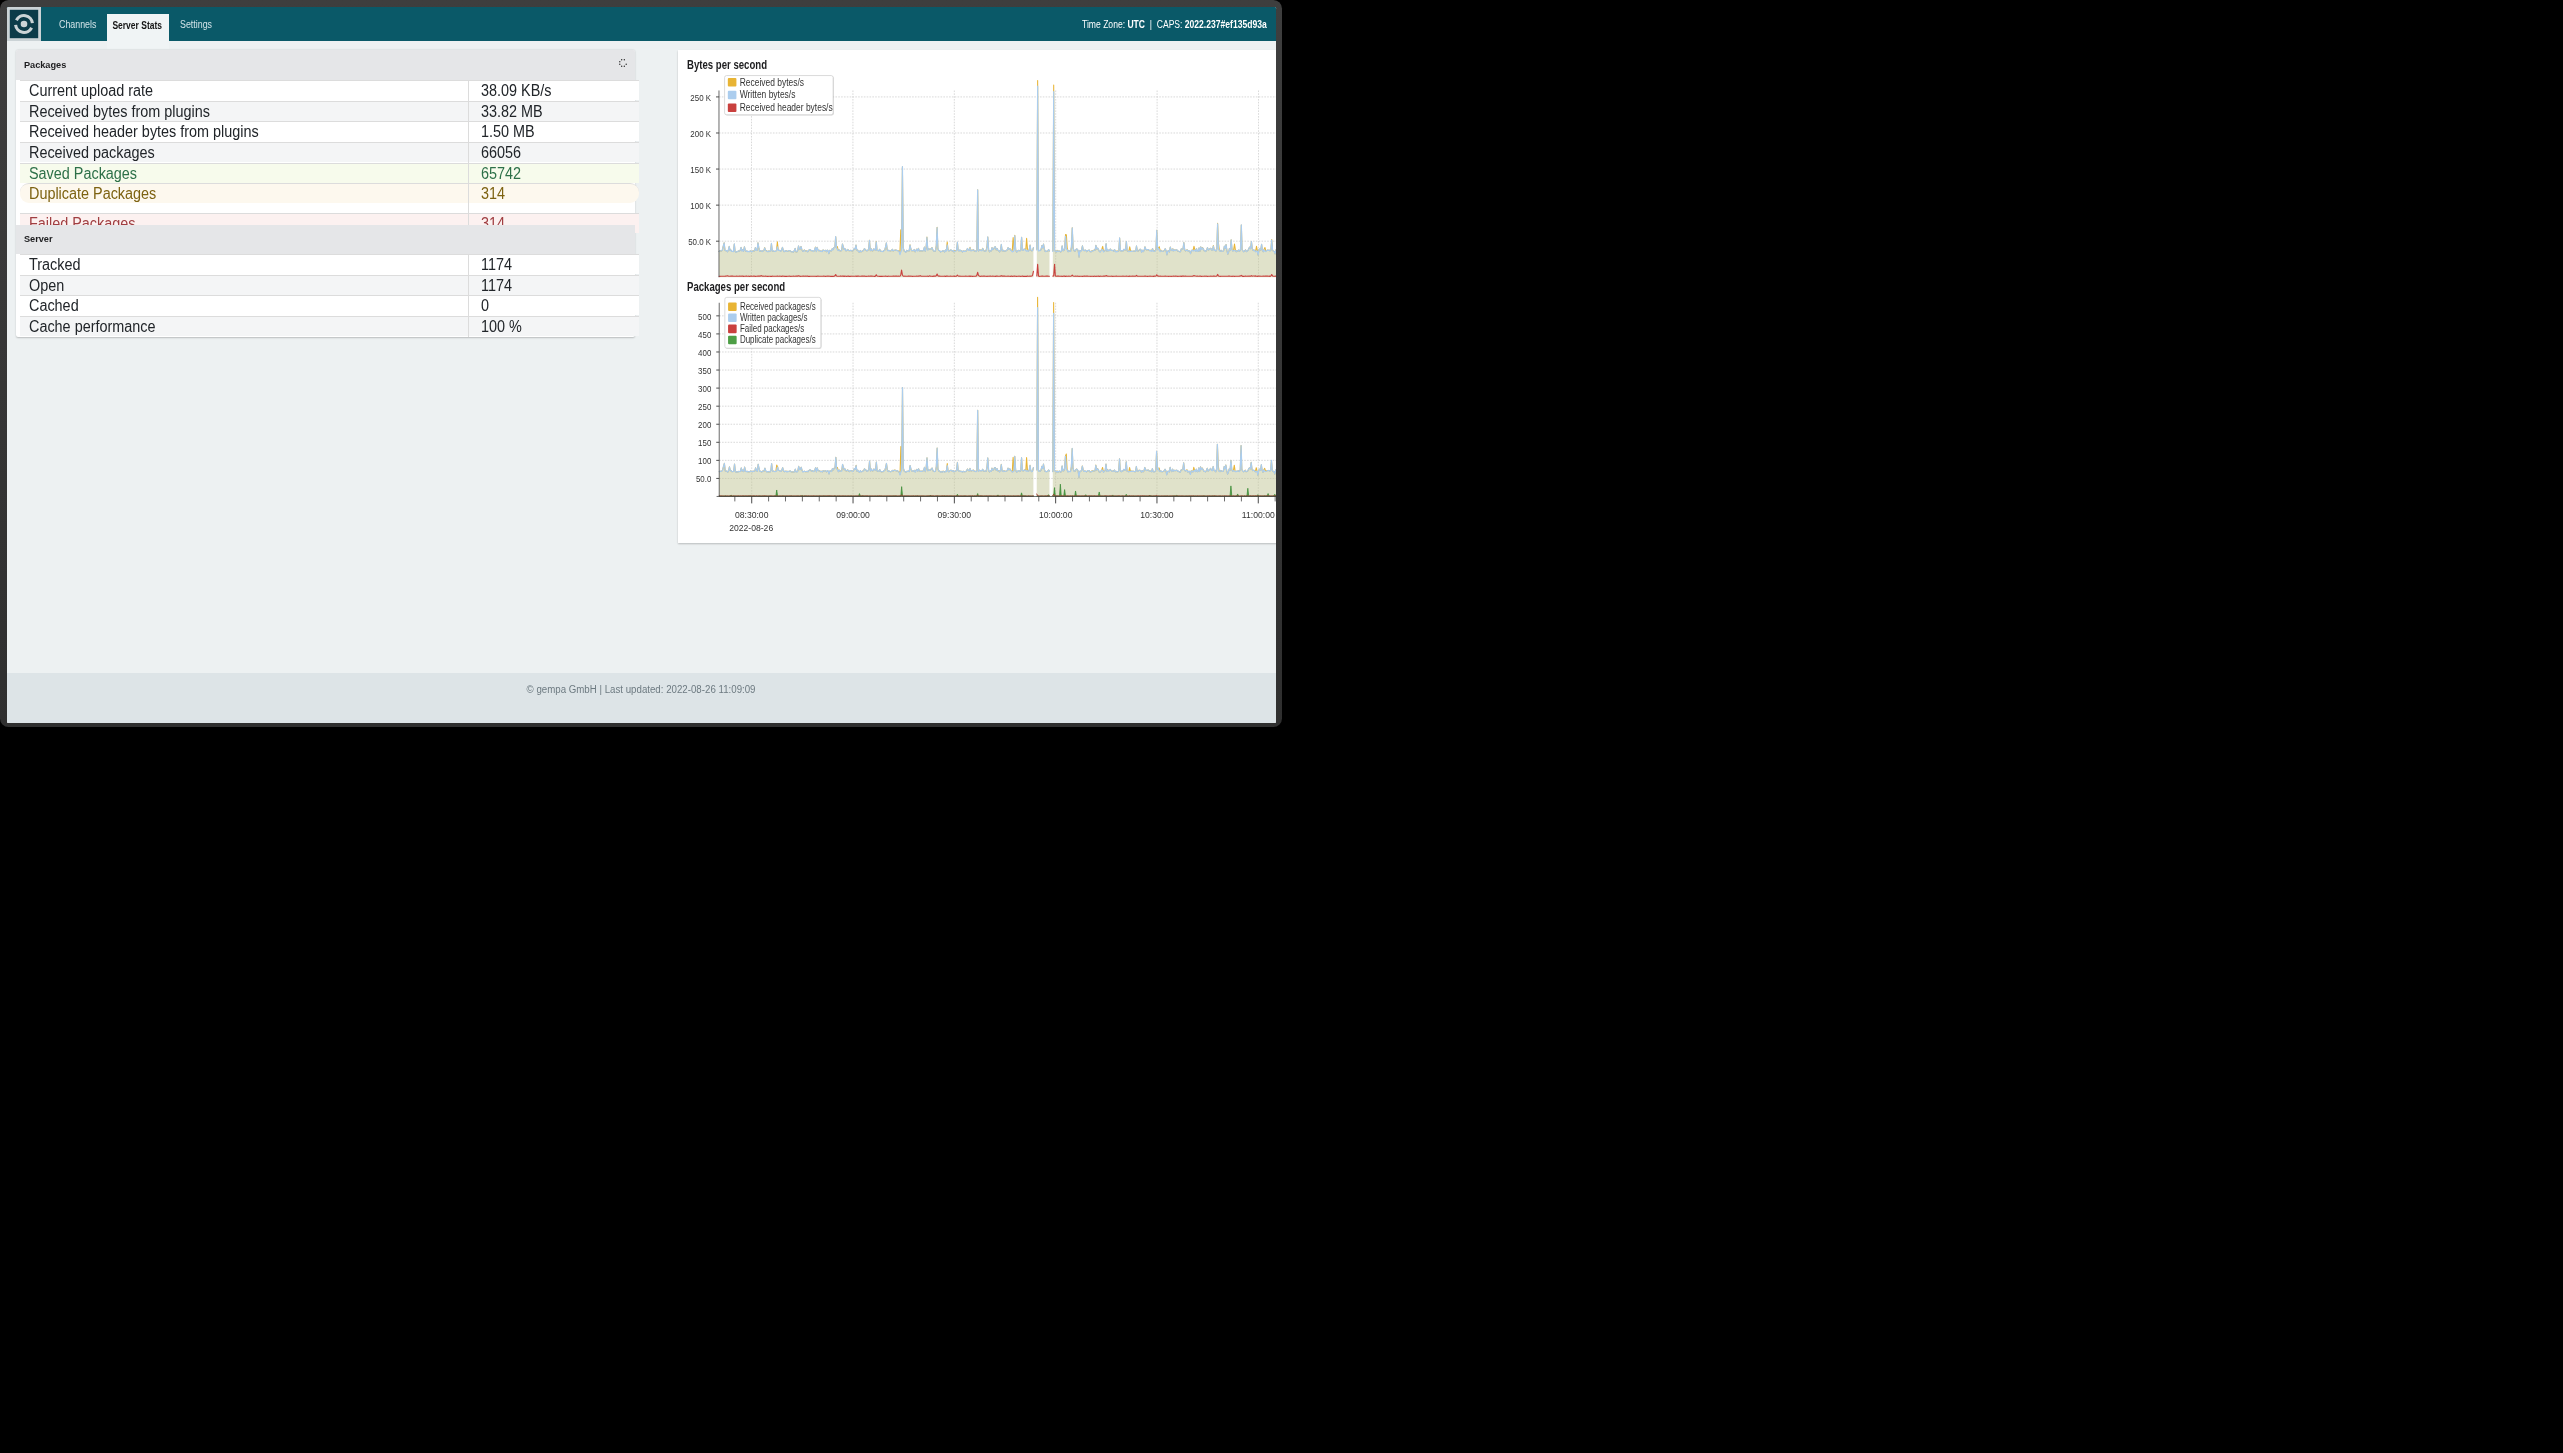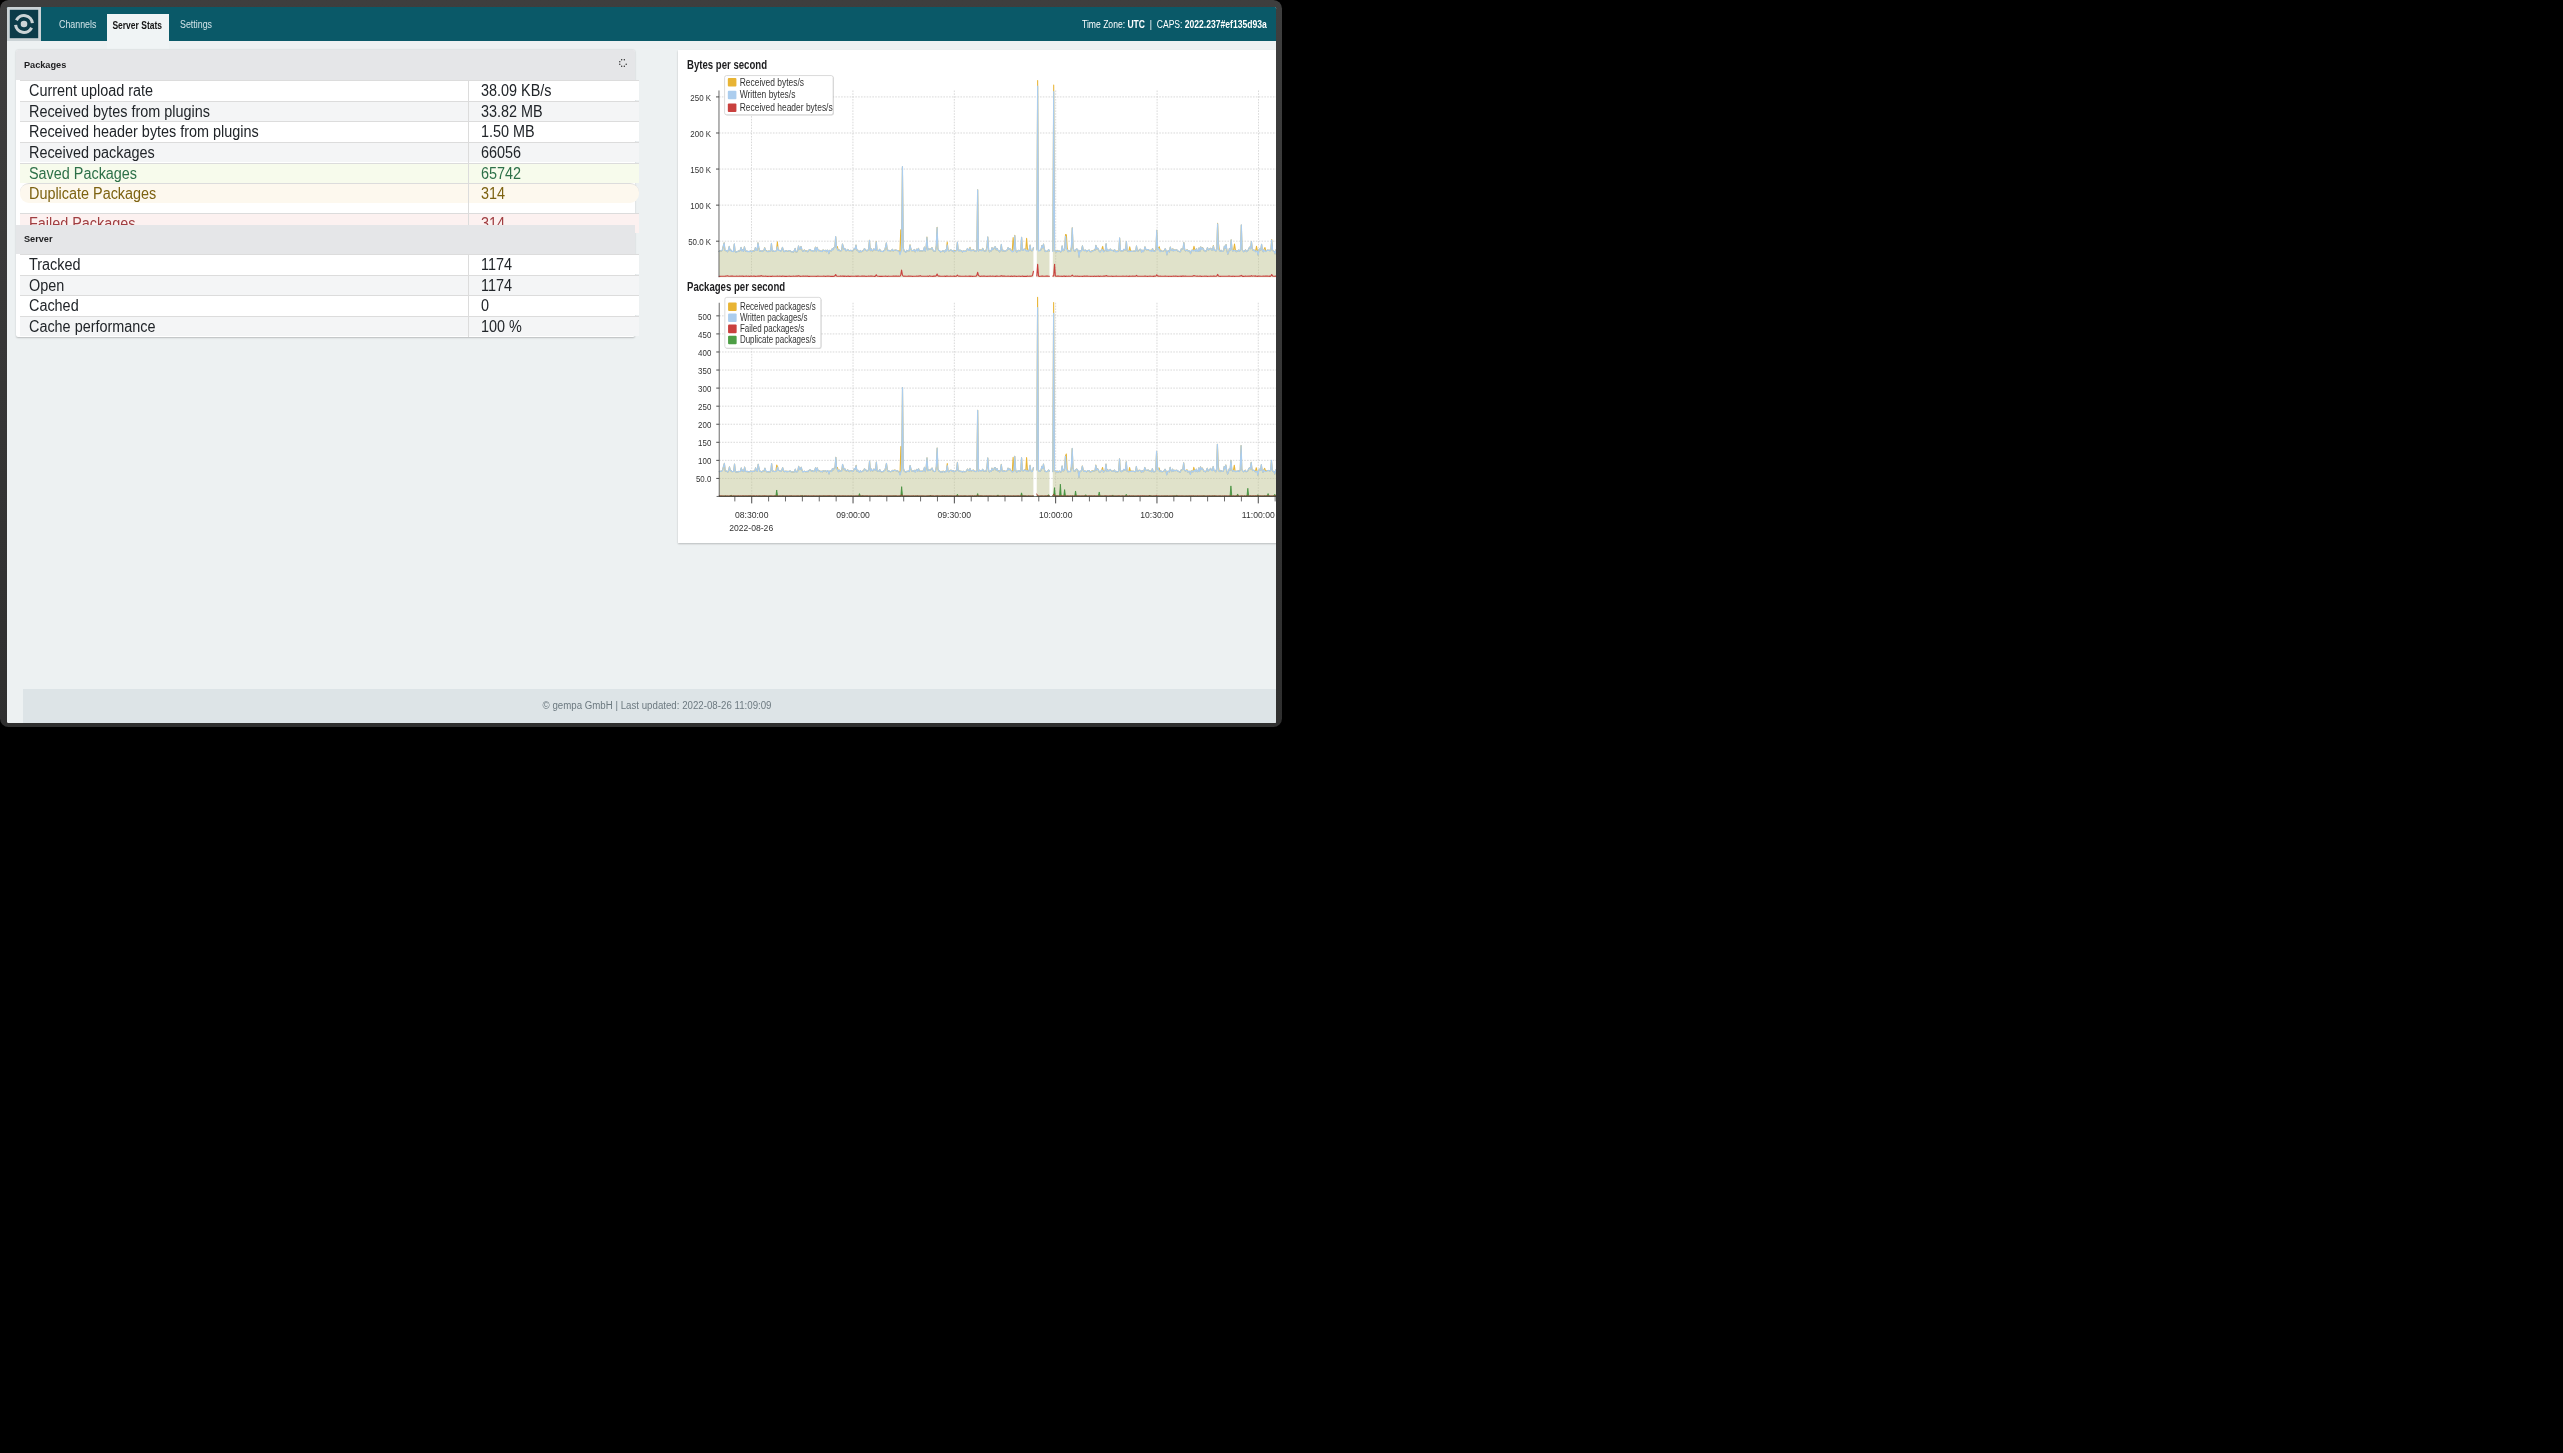--- a/index.html
+++ b/index.html
@@ -28,21 +28,21 @@
 .ctitle { position:absolute; left:9px; font-size:12px; line-height:12px; font-weight:bold; color:#1d1d1f; transform:scaleX(0.8); transform-origin:0 50%; white-space:nowrap; }
 .csvg { position:absolute; }
 .csvg text { font-family:"Liberation Sans",sans-serif; }
 .grid { stroke:#cdcdcd; stroke-width:1.15; stroke-dasharray:2.4 1.9; fill:none; }
 .tick { stroke:#333; stroke-width:1.3; fill:none; }
 .axis { stroke:#3c3c3c; stroke-width:1.15; fill:none; }
 .ylab, .xlab { font-size:15px; fill:#333; }
 .leg { font-size:16px; fill:#333; }
 .s { fill:none; stroke-linejoin:round; stroke-linecap:round; }
 #footer span { display:inline-block; transform:scaleX(0.97); transform-origin:50% 50%; }
-#footer { position:absolute; left:16px; bottom:0; width:100%; height:34px; background:#dde4e7; color:#6d7a81; font-size:10px; line-height:34px; text-align:center; }
+#footer { position:absolute; left:0; bottom:0; width:100%; height:50px; background:#dde4e7; color:#6d7a81; font-size:10px; line-height:34px; text-align:center; }
 </style></head>
 <body>
 <div id="frame"></div>
 <div id="page">
   <div id="topbar">
     <svg width="34" height="34" viewBox="0 0 51.5 51.5" style="position:absolute;left:0;top:0">
 <rect x="0" y="0" width="51.5" height="51.5" fill="#cbd3d6"></rect>
 <rect x="4.25" y="4.25" width="43" height="43" fill="#0c3b49"></rect>
 <g stroke="#cbd3d6" fill="none" stroke-width="4.7">
 <path d="M14.25,20.14 A12.8,12.8 0 0 1 38.48,24.41"></path>

